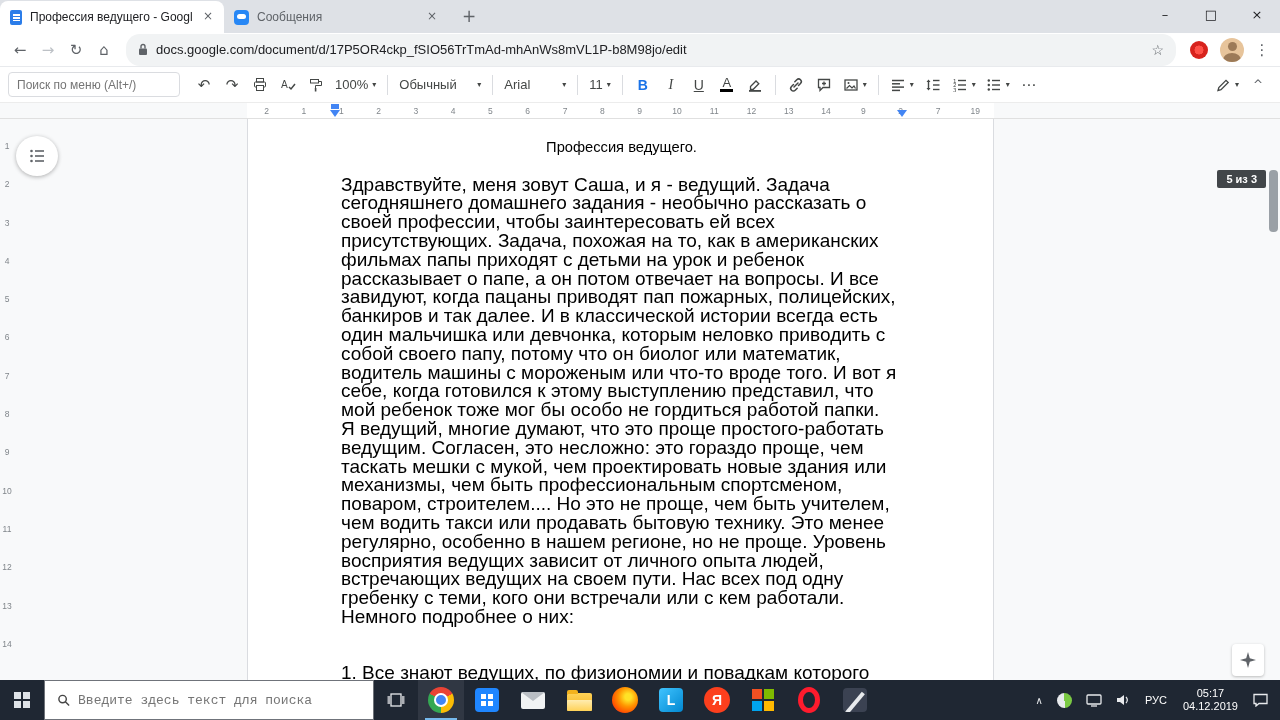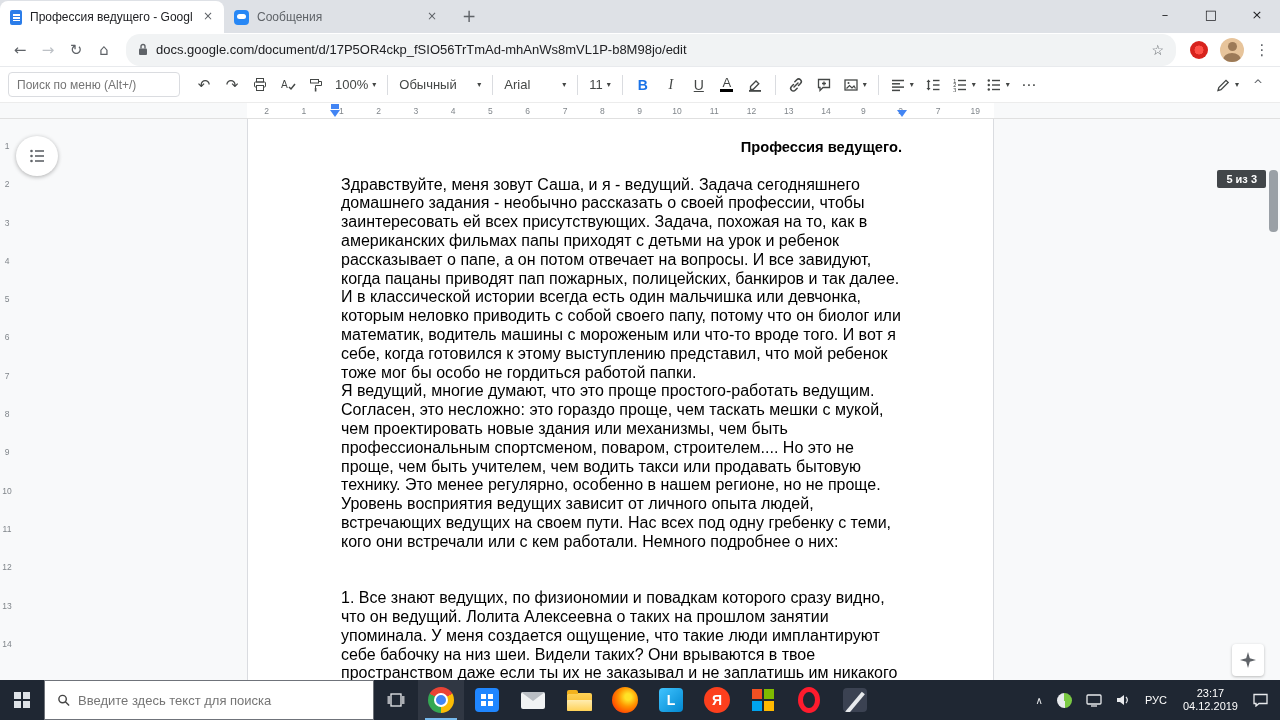--- a/index.html
+++ b/index.html
@@ -57,35 +57,35 @@
   .m-rect { position:absolute; left:84px; top:1px; width:8px; height:5px; background:#4285f4; }
   .m-tri { position:absolute; top:7px; width:0; height:0; border-left:5px solid transparent; border-right:5px solid transparent; border-top:7px solid #4285f4; }
   .m-tri.left { left:83px; }
   .m-tri.right { left:650px; }
 
   
   .docarea { position:absolute; top:119px; left:0; right:0; bottom:40px; background:#f8f9fa; overflow:hidden; }
   .vruler { position:absolute; left:0; top:0; bottom:0; width:14px; display:flex; flex-direction:column; padding-top:22px; }
   .vmark { height:38.3px; text-align:center; font-size:8.5px; color:#80868b; flex:0 0 auto; }
   .page { position:absolute; left:247px; top:0; width:747px; height:100%; background:#fff; border-left:1px solid #dadce0; border-right:1px solid #dadce0; padding:19px 91px 0 93px; }
-  .doc-title { font-size:14.7px; font-weight:bold; text-align:right; line-height:18.8px; color:#000; margin-bottom:18.8px; }
-  .doc-text p { font-size:16px; line-height:18.8px; color:#000; }
+  .doc-title { font-size:14.7px; font-weight:normal; text-align:center; line-height:18.8px; color:#000; margin-bottom:18.8px; }
+  .doc-text p { font-size:19px; line-height:18.8px; color:#000; }
   .doc-text p:last-child { margin-top:37.6px; }
   .outline-btn { position:absolute; left:16px; top:17px; width:42px; height:40px; background:#fff; border-radius:50%; box-shadow:0 1px 4px rgba(0,0,0,.3); display:flex; align-items:center; justify-content:center; }
   .page-badge { position:absolute; right:14px; top:51px; background:rgba(50,54,57,0.92); color:#fff; font-size:11px; font-weight:bold; padding:3px 9px; border-radius:2px; }
   .scroll-thumb { position:absolute; right:2px; top:51px; width:9px; height:62px; background:#9aa0a6; border-radius:4px; }
   .explore-btn { position:absolute; right:16px; bottom:4px; width:32px; height:32px; background:#fff; border-radius:4px; box-shadow:0 1px 3px rgba(0,0,0,.25); display:flex; align-items:center; justify-content:center; }
 
   
   .taskbar { position:absolute; left:0; right:0; bottom:0; height:40px; background:#1f2733; display:flex; align-items:stretch; }
   .start-btn { width:44px; display:flex; align-items:center; justify-content:center; }
   .winlogo { display:grid; grid-template-columns:7px 7px; grid-template-rows:7px 7px; gap:1.5px; }
   .winlogo span { background:#dfe3e8; }
   .tb-search { width:330px; background:#fff; display:flex; align-items:center; gap:8px; padding:0 12px; border:1px solid #6f737a; }
-  .tb-search input { border:none; outline:none; font-size:13px; color:#333; width:100%; font-family:Liberation Sans, sans-serif; background:transparent; }
+  .tb-search input { border:none; outline:none; font-size:13px; color:#333; width:100%; font-family:Liberation Mono, monospace; background:transparent; }
   .taskview-btn { width:44px; display:flex; align-items:center; justify-content:center; }
   .apps { display:flex; }
   .app { width:46px; display:flex; align-items:center; justify-content:center; position:relative; }
   .app.active { background:rgba(255,255,255,0.08); }
   .app.active::after { content:""; position:absolute; bottom:0; left:7px; right:7px; height:2px; background:#76b9ed; }
   .ic-chrome { width:26px; height:26px; border-radius:50%; background:conic-gradient(from -60deg,#ea4335 0 120deg,#fbbc05 120deg 240deg,#34a853 240deg 360deg); position:relative; }
   .ic-chrome::after { content:""; position:absolute; inset:6px; background:#4285f4; border:2.5px solid #fff; border-radius:50%; }
   .ic-store { width:24px; height:24px; background:#1f86ff; border-radius:4px; position:relative; }
   .ic-store::after { content:""; position:absolute; left:6px; top:6px; width:5px; height:5px; background:#fff; box-shadow:7px 0 #fff,0 7px #fff,7px 7px #fff; }
   .ic-mail { width:24px; height:17px; background:#f1f3f4; border-radius:2px; position:relative; overflow:hidden; }
@@ -444,21 +444,21 @@
         </svg>
     </div>
     <div class="tray-btn">
       <svg width="14" height="12" viewBox="0 0 14 12">
           <path d="M1 4 h3 l4-3 v10 l-4-3 h-3 z" fill="#e8eaed"></path>
           <path d="M10 3 a4.5 4.5 0 0 1 0 6" fill="none" stroke="#e8eaed" stroke-width="1.2"></path>
         </svg>
     </div>
     <div class="tray-lang">РУС</div>
     <div class="tray-clock">
-      <div>23:17</div>
+      <div>05:17</div>
       <div>04.12.2019</div>
     </div>
     <div class="tray-btn">
       <svg width="15" height="14" viewBox="0 0 15 14">
           <path d="M1 1.5 h13 v9 h-8 l-3 2.5 v-2.5 h-2 z" fill="none" stroke="#e8eaed" stroke-width="1.3"></path>
         </svg>
     </div>
     <div class="show-desktop"></div>
   </div>
 </div>

